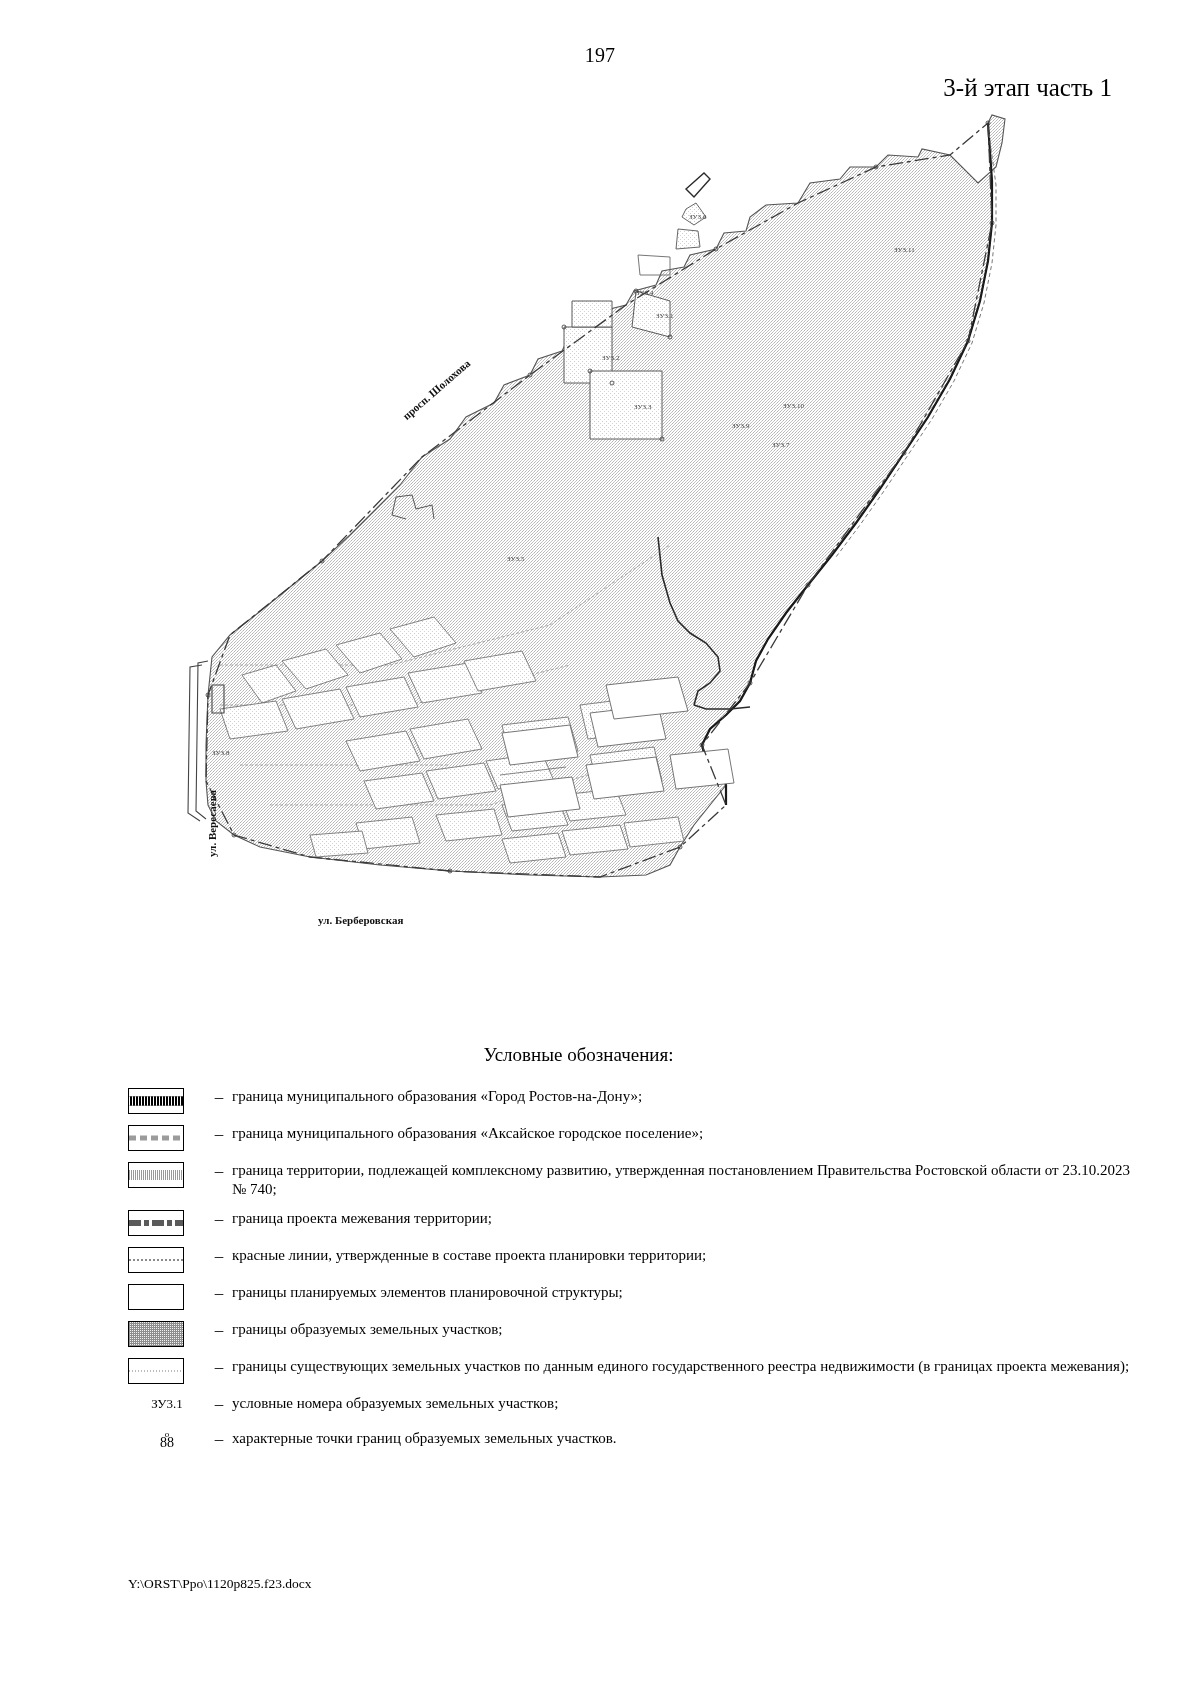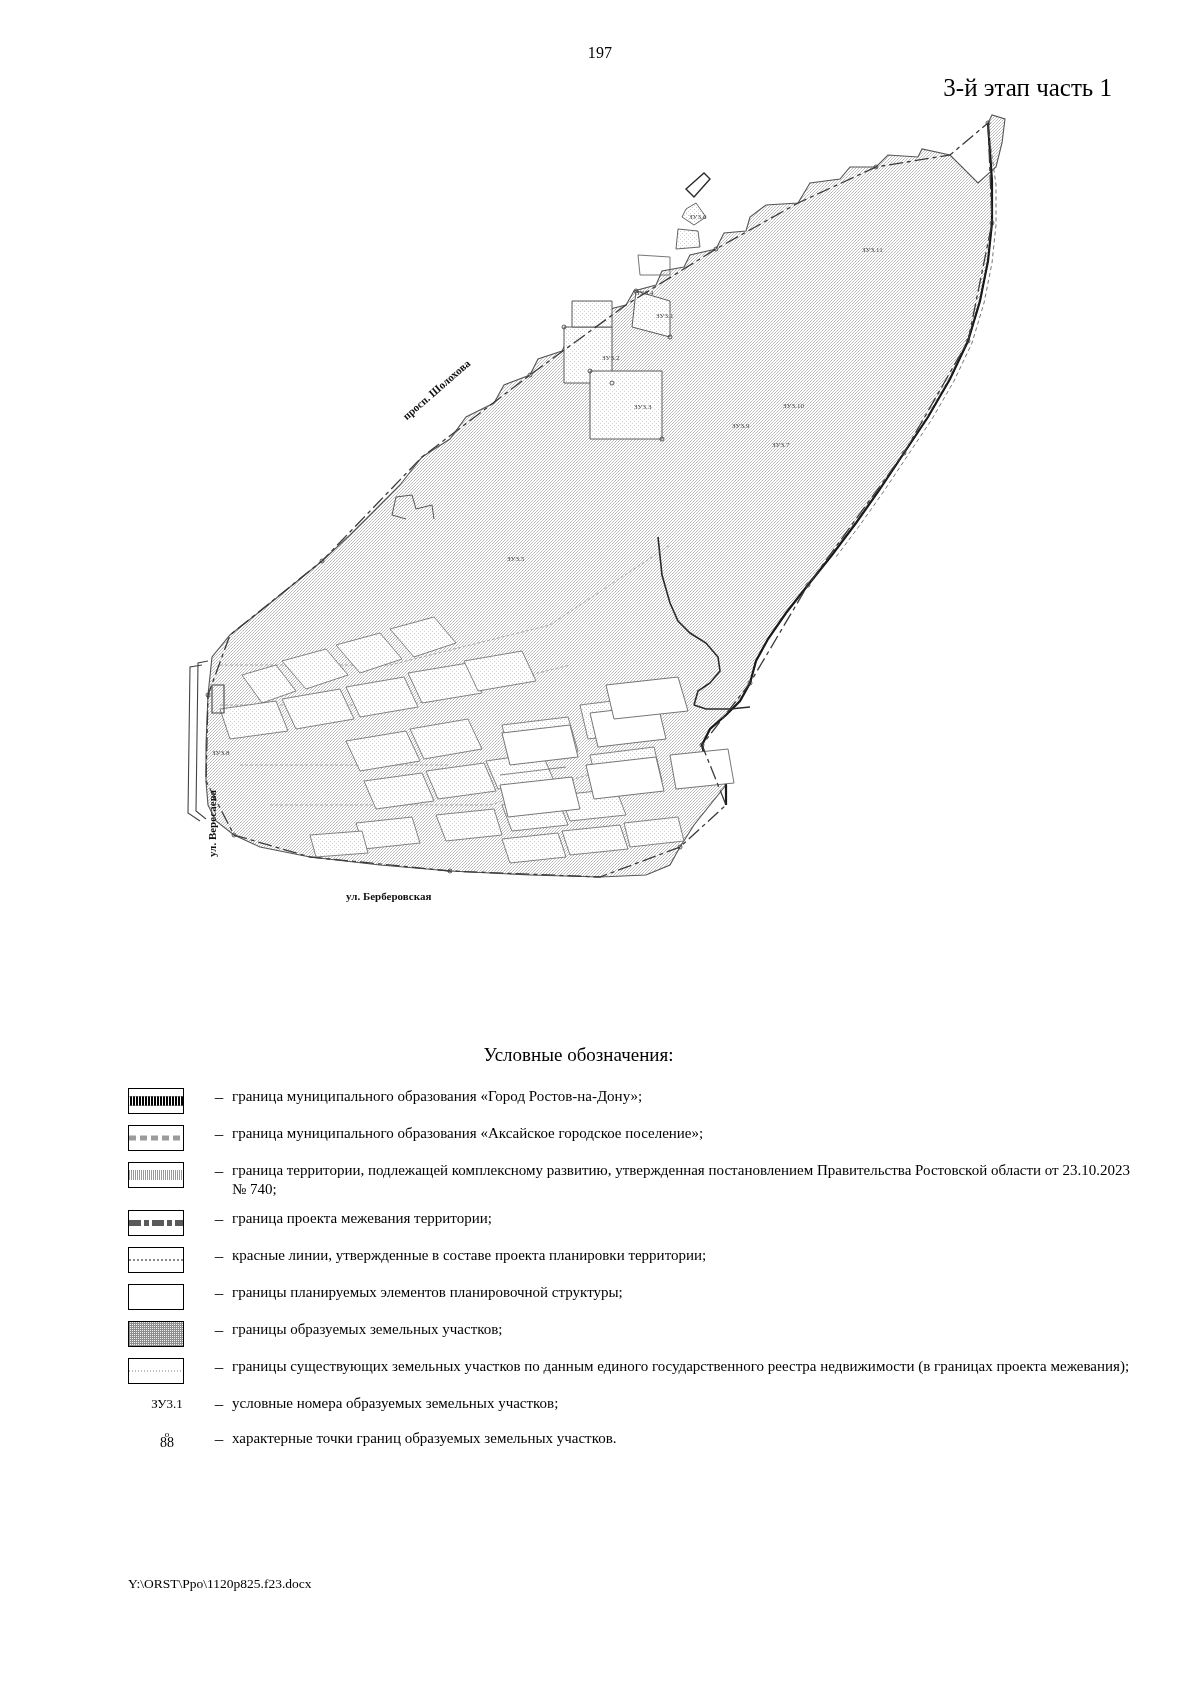--- a/index.html
+++ b/index.html
@@ -16,21 +16,21 @@
     overflow: hidden;
   }
 
   
   .page-number {
     position: absolute;
     top: 44px;
     left: 0;
     width: 1200px;
     text-align: center;
-    font-size: 16px;
+    font-size: 20px;
     letter-spacing: .2px;
   }
   .stage-label {
     position: absolute;
     top: 74px;
     right: 88px;
     font-size: 25px;
   }
 
   
@@ -364,34 +364,34 @@
       <circle cx="486" cy="186" r="2"></circle>
       <circle cx="520" cy="232" r="2"></circle>
       <circle cx="414" cy="222" r="2"></circle>
       <circle cx="462" cy="278" r="2"></circle>
       <circle cx="440" cy="266" r="2"></circle>
       <circle cx="512" cy="334" r="2"></circle>
     </g>
   </svg>
 
   <div class="map-label" style="left:539px; top:108px;">ЗУ3.6</div>
-  <div class="map-label" style="left:712px; top:141px;">ЗУ3.11</div>
+  <div class="map-label" style="left:744px; top:141px;">ЗУ3.11</div>
   <div class="map-label" style="left:486px; top:184px;">ЗУ3.4</div>
   <div class="map-label" style="left:506px; top:207px;">ЗУ3.1</div>
   <div class="map-label" style="left:452px; top:249px;">ЗУ3.2</div>
   <div class="map-label" style="left:484px; top:298px;">ЗУ3.3</div>
   <div class="map-label" style="left:605px; top:297px;padding-left:28px;">ЗУ3.10</div>
   <div class="map-label" style="left:582px; top:317px;">ЗУ3.9</div>
   <div class="map-label" style="left:622px; top:336px;">ЗУ3.7</div>
   <div class="map-label" style="left:357px; top:450px;">ЗУ3.5</div>
   <div class="map-label" style="left:62px; top:644px;">ЗУ3.8</div>
 
   <div class="street-label street-sholohova" style="left:258px; top:305px;">просп. Шолохова</div>
 
-  <div class="street-label" style="left:168px; top:785px;margin-left:28px;">ул. Берберовская</div>
+  <div class="street-label" style="left:168px; top:809px;">ул. Берберовская</div>
 
   <div class="street-label street-veresaeva" style="left:56px; top:752px;">ул. Вересаева</div>
 </div>
 
 <div class="legend-title">Условные обозначения:</div>
 
 <div class="legend">
 
   <div class="legend-row">
     <div class="swatch-cell">

